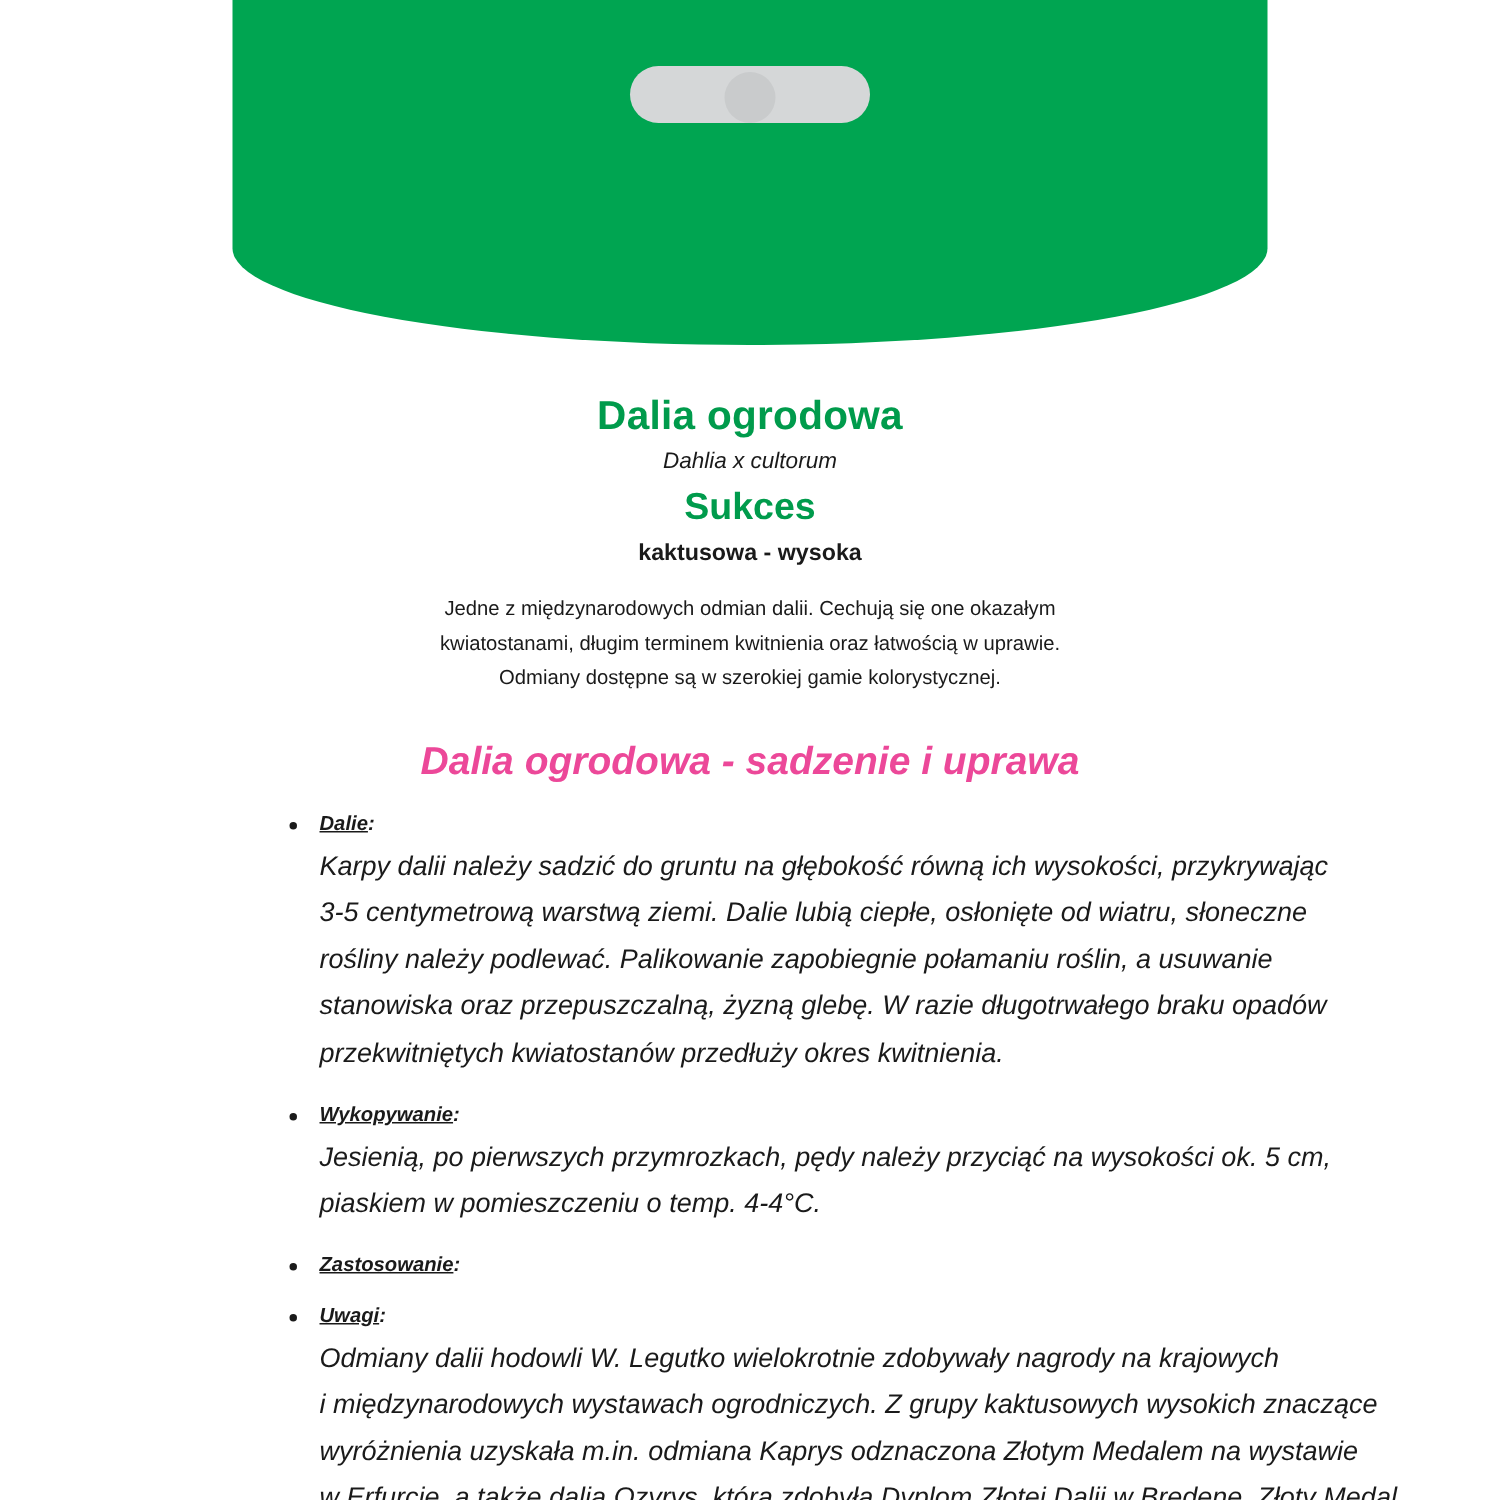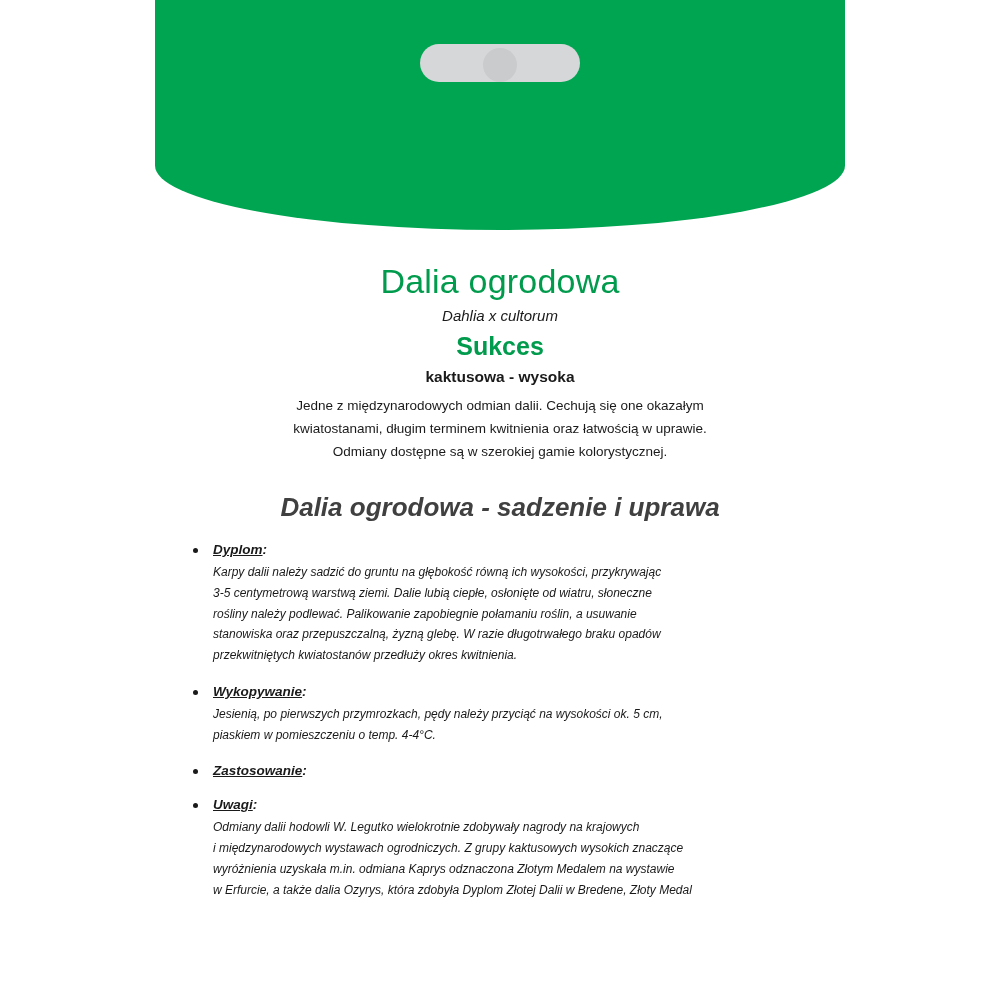--- a/index.html
+++ b/index.html
@@ -55,22 +55,22 @@
 
   
   .titles {
     position: absolute;
     left: 0;
     top: 262px;
     width: 1000px;
     text-align: center;
   }
   .title-main {
-    font-size: 34px;
-    font-weight: normal;
+    font-size: 27px;
+    font-weight: bold;
     color: #009b4c;
     letter-spacing: 0.2px;
   }
   .title-latin {
     margin-top: 6px;
     font-size: 15px;
     font-style: italic;
     color: #1a1a1a;
   }
   .title-cultivar {
@@ -100,21 +100,21 @@
   
   .section-heading {
     position: absolute;
     left: 0;
     top: 492px;
     width: 1000px;
     text-align: center;
     font-size: 26px;
     font-style: italic;
     font-weight: bold;
-    color: #404040;
+    color: #ec4899;
   }
 
   
   .care {
     position: absolute;
     left: 185px;
     top: 540px;
     width: 640px;
   }
   .care-item {
@@ -140,21 +140,21 @@
     display: inline;
   }
   .care-label-colon {
     font-size: 13.5px;
     font-style: italic;
     font-weight: bold;
     color: #1a1a1a;
   }
   .care-body {
     margin-top: 4px;
-    font-size: 12px;
+    font-size: 18px;
     font-style: italic;
     line-height: 1.73;
     color: #1a1a1a;
   }
   .care-body div { white-space: nowrap; }
 </style>
 </head>
 <body>
 
 <div class="banner">
@@ -175,21 +175,21 @@
   <div>kwiatostanami, długim terminem kwitnienia oraz łatwością w uprawie.</div>
   <div>Odmiany dostępne są w szerokiej gamie kolorystycznej.</div>
 </div>
 
 <div class="section-heading">Dalia ogrodowa - sadzenie i uprawa</div>
 
 <div class="care">
 
   <div class="care-item">
     <span class="care-bullet"></span>
-    <span class="care-label">Dyplom</span><span class="care-label-colon">:</span>
+    <span class="care-label">Dalie</span><span class="care-label-colon">:</span>
     <div class="care-body">
       <div>Karpy dalii należy sadzić do gruntu na głębokość równą ich wysokości, przykrywając</div>
       <div>3-5 centymetrową warstwą ziemi. Dalie lubią ciepłe, osłonięte od wiatru, słoneczne</div>
       <div>rośliny należy podlewać. Palikowanie zapobiegnie połamaniu roślin, a usuwanie</div>
       <div>stanowiska oraz przepuszczalną, żyzną glebę. W razie długotrwałego braku opadów</div>
       <div>przekwitniętych kwiatostanów przedłuży okres kwitnienia.</div>
     </div>
   </div>
 
   <div class="care-item">

